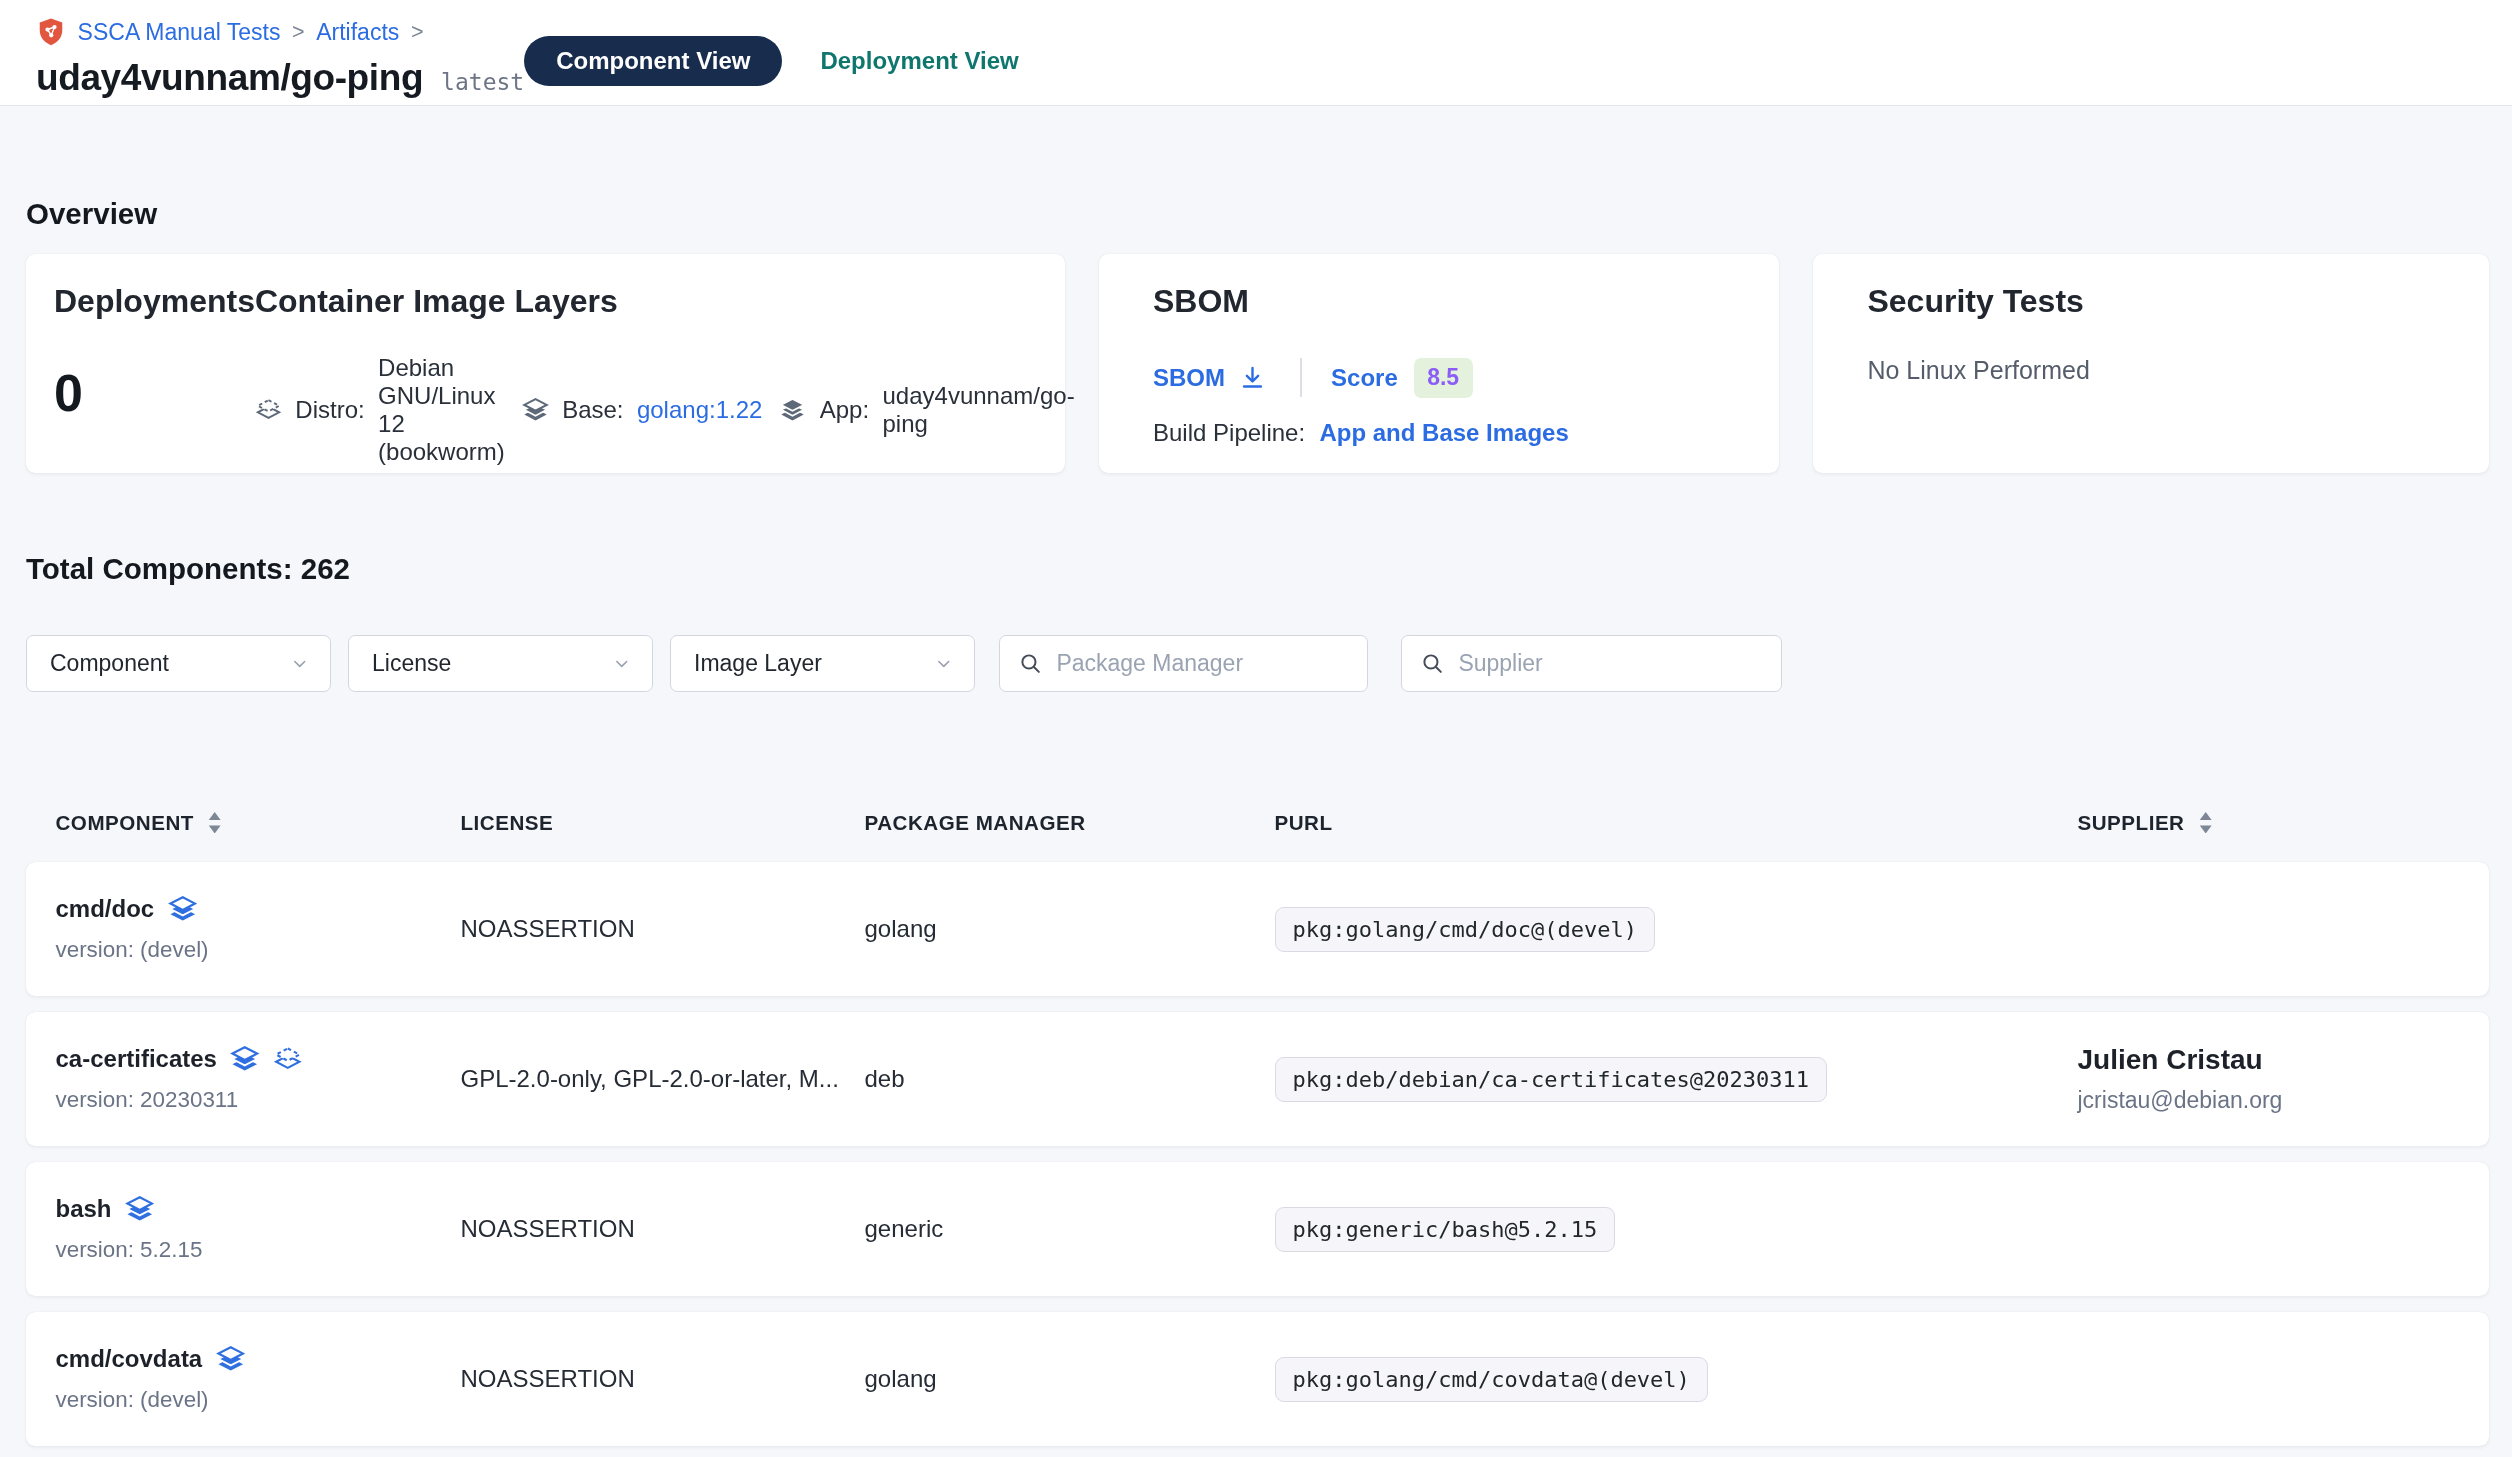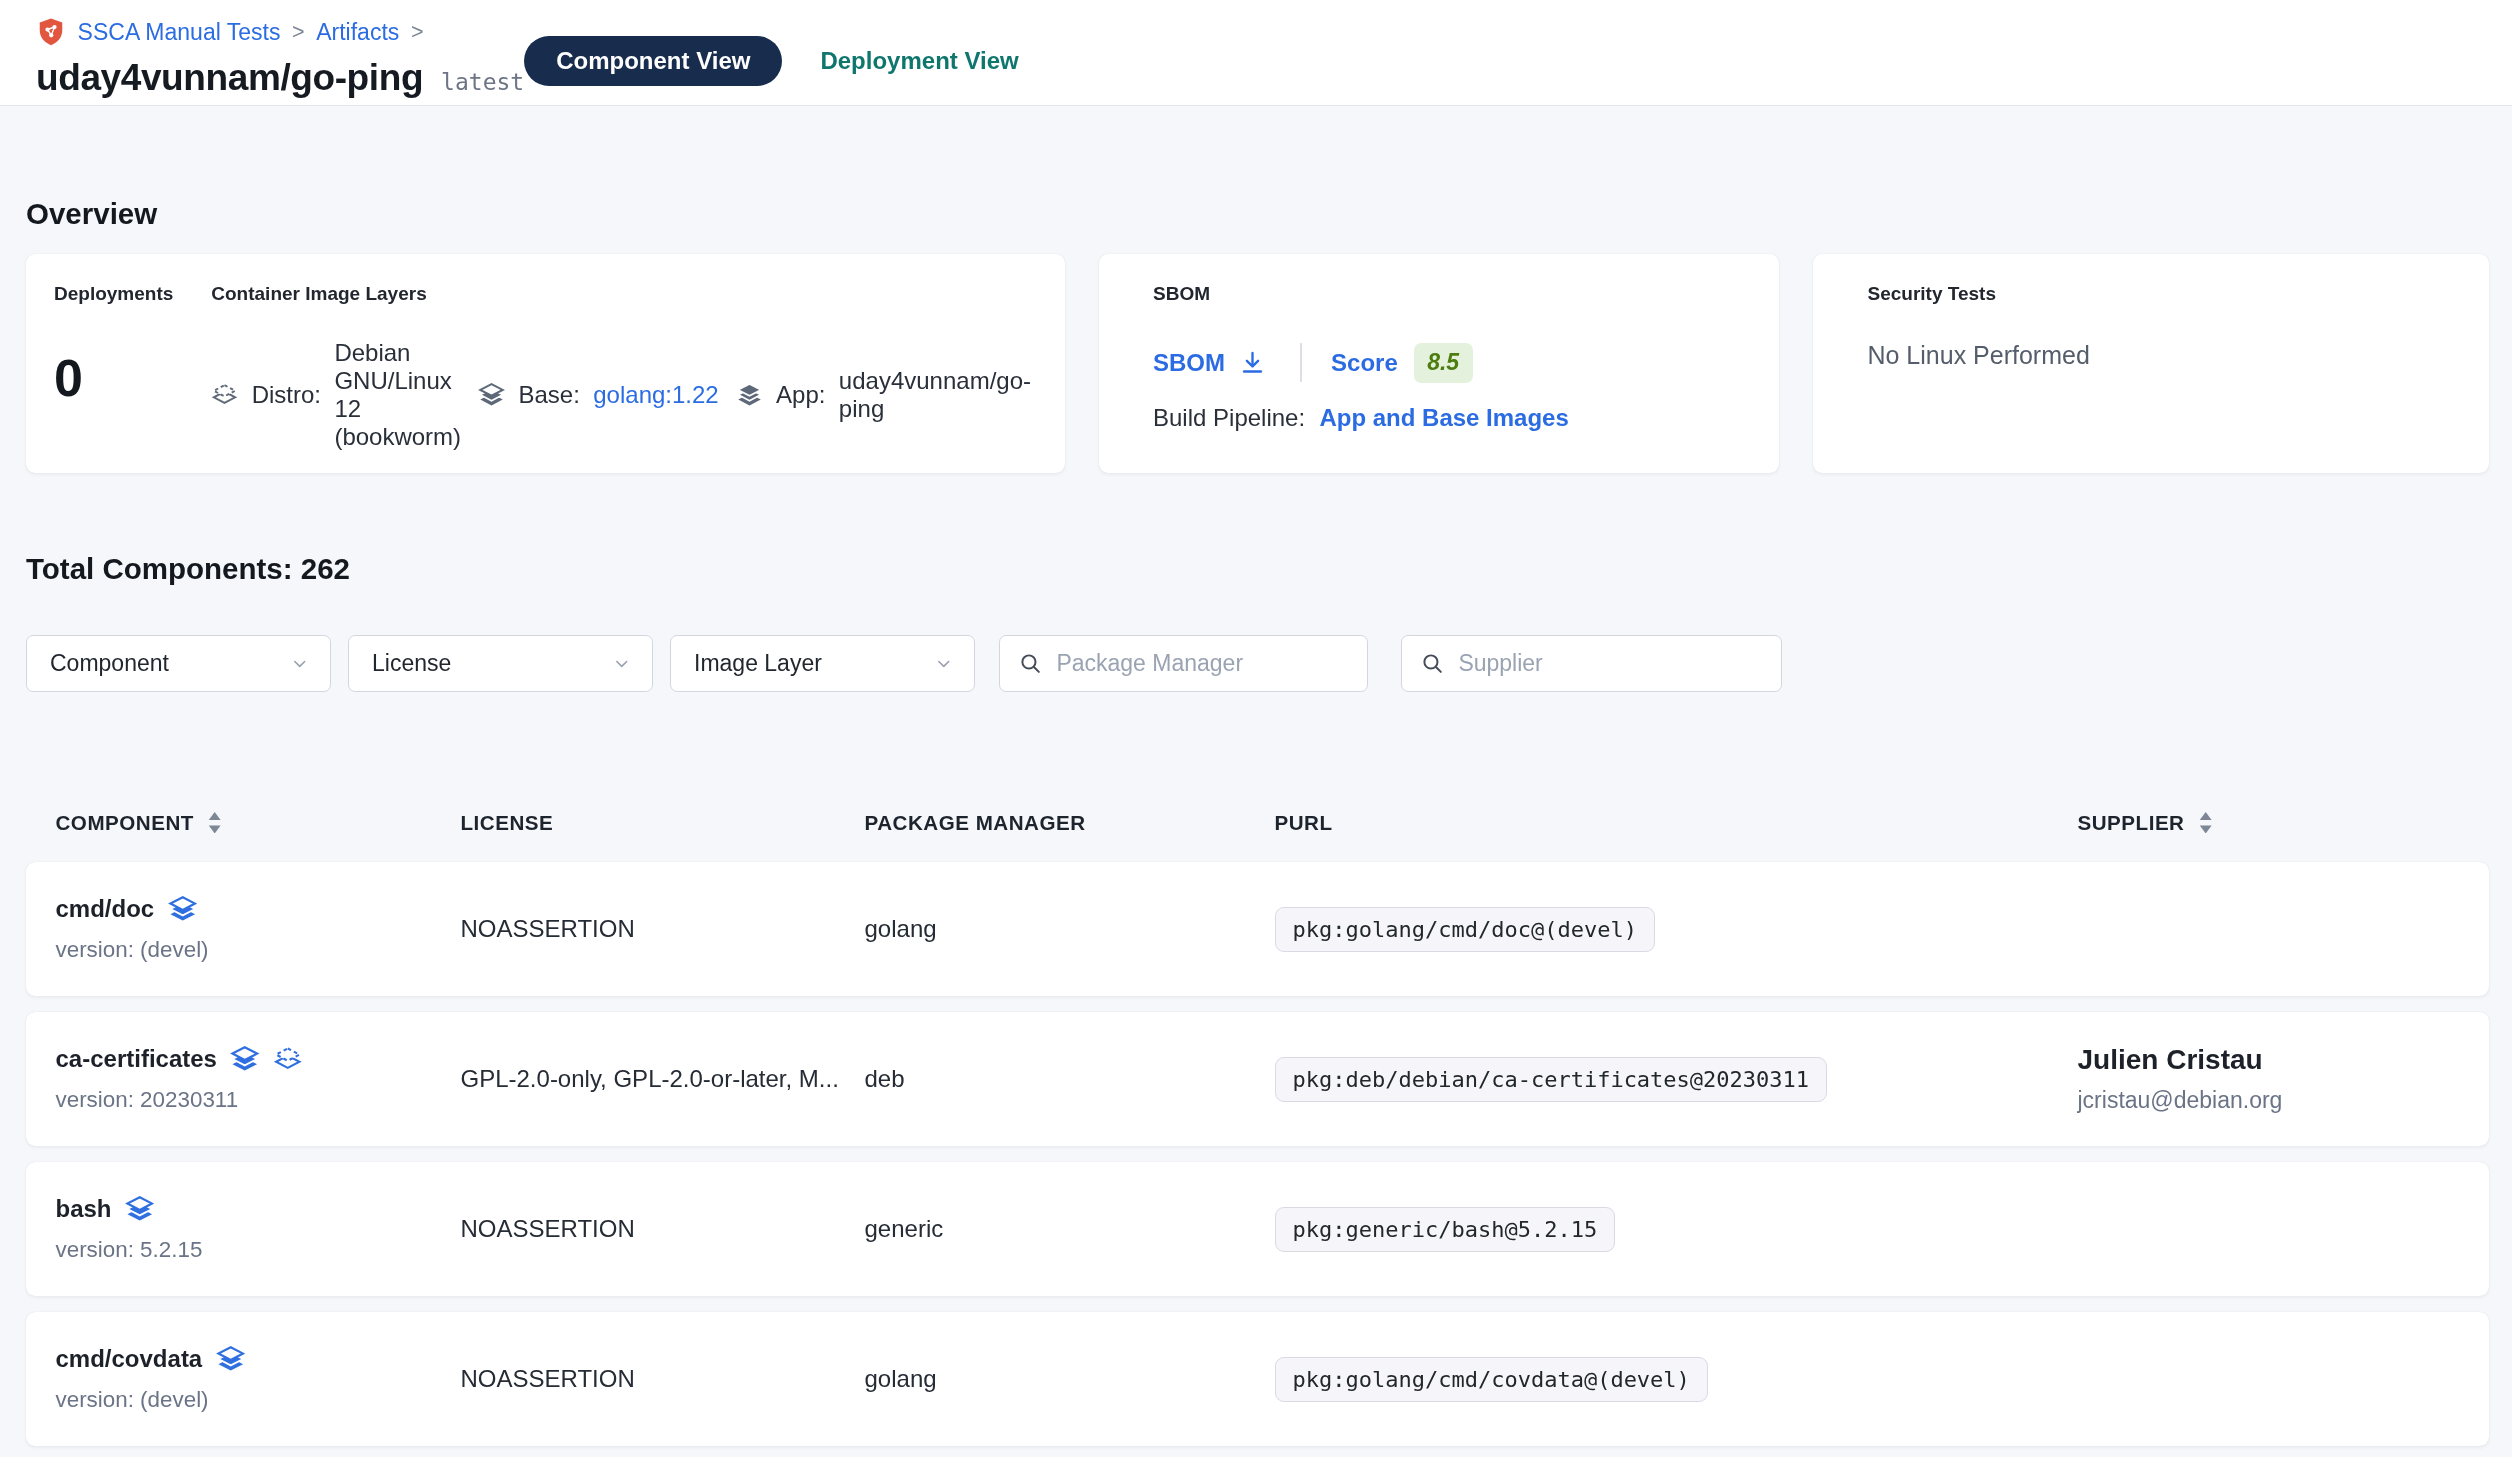--- a/index.html
+++ b/index.html
@@ -42,33 +42,33 @@
   main { padding:0 23px 0 26px; }
   .section-heading { font-size:29.5px; font-weight:700; color:#14181f; }
   #overview-heading { margin-top:91px; }
   #components-heading { margin-top:79px; }
 
   .cards { display:flex; gap:34px; margin-top:23px; }
   .card {
     background:#fff; border-radius:9px; height:219px;
     padding:29px 34px; box-shadow:0 1.8px 3.6px rgba(40,50,70,.05), 0 0 0.9px rgba(40,50,70,.15);
   }
-  .card h3 { font-size:19px; font-weight:700; color:#22272f; }
+  .card h3 { font-size:32px; font-weight:700; color:#22272f; }
   .card-wide { width:1039px; display:flex; padding-left:28px; }
   .dep-col { width:348px; }
   .big-num { font-size:52px; font-weight:700; color:#14181f; margin-top:43px; }
   .layers ul { list-style:none; margin-top:34px; display:flex; flex-direction:row; gap:17px; }
   .layer-item { display:flex; align-items:center; gap:13.4px; font-size:24px; color:#2a303a; }
   .layer-item a { color:#2b6ce2; }
   .card-sbom { width:689px; padding-left:54px; }
   .sbom-row { margin-top:38px; display:flex; align-items:center; }
   .sbom-link { color:#2b6ce2; font-weight:700; font-size:24px; display:flex; align-items:center; gap:14.3px; }
   .vdiv { width:1.8px; height:39px; background:#dcdfe6; margin:0 29px 0 34px; }
   .score-label { color:#2b6ce2; font-weight:700; font-size:24px; margin-right:16px; }
-  .score-badge { background:#e4f2dd; color:#4d7c0f; font-weight:700; font-size:23px; padding:6.3px 13.4px; border-radius:7.2px;font-style:italic; }
+  .score-badge { background:#e4f2dd; color:#8b5cf6; font-weight:700; font-size:23px; padding:6.3px 13.4px; border-radius:7.2px; }
   .pipeline-row { margin-top:21.5px; font-size:24px; color:#2a303a; display:flex; gap:14.3px; align-items:center; }
   .pipeline-row a { color:#2b6ce2; font-weight:600; }
   .card-security { width:684px; padding-left:54px; }
   .security-status { margin-top:36px; font-size:25px; color:#555d6b; }
 
   
   .filters { display:flex; margin-top:49px; }
   .dropdown, .search {
     height:57px; background:#fff; border:1.8px solid #d2d6df; border-radius:7.2px;
     display:flex; align-items:center; cursor:pointer;

